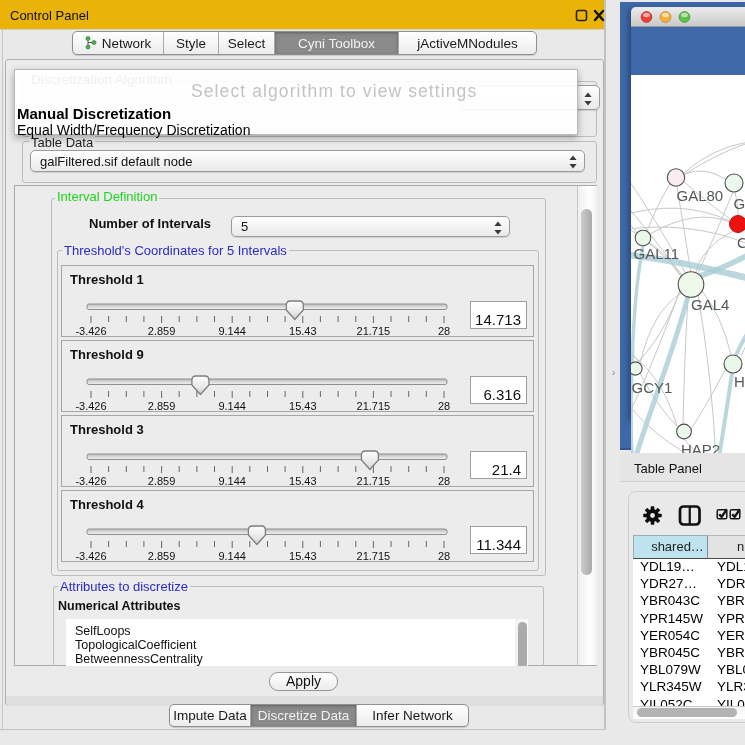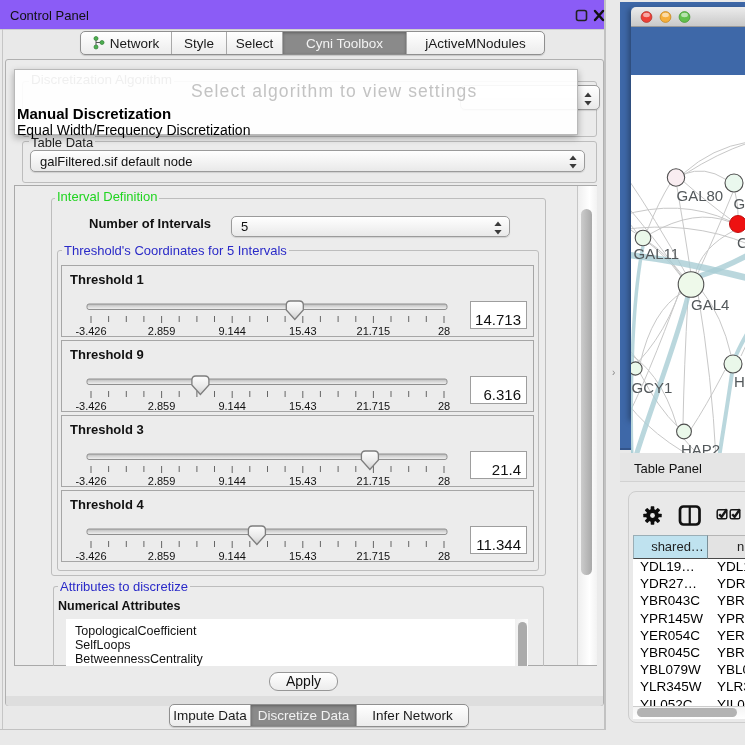--- a/index.html
+++ b/index.html
@@ -1,19 +1,19 @@
 <!DOCTYPE html>
 <html><head>
 <meta charset="utf-8">
 <style>
 html,body{margin:0;padding:0;}
 #app{position:relative;width:745px;height:745px;background:#e9e9e9;font-family:"Liberation Sans",sans-serif;overflow:hidden;}
 .abs{position:absolute;}
 
-#ltitle{left:0;top:0;width:606px;height:29px;background:#8b5cf6;border-bottom:1px solid #cfcfcf;}
+#ltitle{left:0;top:0;width:606px;height:29px;background:#eab308;border-bottom:1px solid #cfcfcf;}
 #ltitle .t{position:absolute;left:10px;top:8px;font-size:13px;color:#111;}
 #lwin-right{left:604px;top:0;width:2px;height:730px;background:#c2c2c2;}
 #lwin-bottom{left:0;top:729px;width:606px;height:1px;background:#c2c2c2;}
 
 #cpanel{left:5px;top:59px;width:599px;height:647px;border:1px solid #b0b0b0;border-radius:3px;background:#ebebeb;box-sizing:border-box;}
 
 .seg{position:absolute;display:flex;border:1px solid #8f8f8f;border-radius:5px;overflow:hidden;background:linear-gradient(#ffffff,#ececec);box-shadow:0 1px 1px rgba(0,0,0,0.15);}
 .seg div{font-size:13.5px;color:#1a1a1a;display:flex;align-items:center;justify-content:center;border-right:1px solid #a9a9a9;box-sizing:border-box;}
 .seg div:last-child{border-right:none;}
 .seg .sel{background:#8a8a8a;color:#f2f2f2;box-shadow:inset 0 1px 3px rgba(0,0,0,0.3);}
@@ -45,21 +45,21 @@
   <div class="abs" id="cpanel"></div>
   <div class="abs" id="lwin-right"></div>
   <div class="abs" style="left:2px;top:29px;width:1px;height:700px;background:#c6c6c6;"></div>
   <div class="abs" id="lwin-bottom"></div>
 
   <svg class="abs" style="left:575px;top:9px;" width="32" height="14" viewBox="0 0 32 14">
     <rect x="1.5" y="1.5" width="10" height="10" rx="2" fill="none" stroke="#222" stroke-width="1.6"></rect>
     <path d="M20 2 L28 11 M28 2 L20 11" stroke="#111" stroke-width="2.4" stroke-linecap="round"></path>
   </svg>
 
-  <div class="seg" style="left:80px;top:31px;height:22px;justify-content:center;">
+  <div class="seg" style="left:72px;top:31px;height:22px;justify-content:center;">
     <div style="width:91px;"><svg width="13" height="14" viewBox="0 0 13 14" style="margin-right:4px;">
           <circle cx="3" cy="2.5" r="2" fill="#4caf50" stroke="#2e7d32" stroke-width="0.7"></circle>
           <circle cx="9" cy="6.5" r="2" fill="#4caf50" stroke="#2e7d32" stroke-width="0.7"></circle>
           <circle cx="3" cy="11" r="2" fill="#4caf50" stroke="#2e7d32" stroke-width="0.7"></circle>
           <path d="M3 4.5 L3 9 M3 6.5 L7 6.5" stroke="#555" stroke-width="1" fill="none"></path>
         </svg>Network</div>
     <div style="width:55px;">Style</div>
     <div style="width:56px;">Select</div>
     <div class="sel" style="width:124px;">Cyni Toolbox</div>
     <div style="width:137px;">jActiveMNodules</div>
@@ -183,22 +183,22 @@
       <text x="241.8" y="42" font-size="11" text-anchor="middle" fill="#111" font-family="Liberation Sans">15.43</text>
       <text x="312.4" y="42" font-size="11" text-anchor="middle" fill="#111" font-family="Liberation Sans">21.715</text>
       <text x="383.0" y="42" font-size="11" text-anchor="middle" fill="#111" font-family="Liberation Sans">28</text>
       <path d="M187.4,17 L187.4,12 Q187.4,8 191.4,8 L200.4,8 Q204.4,8 204.4,12 L204.4,17 L195.9,26.5 Z" fill="url(#thm)" stroke="#7d7d7d" stroke-width="1.3"></path>
     </svg>
 
   <div class="grp" style="left:52.5px;top:586px;width:489px;height:79px;border-bottom:none;border-radius:3px 3px 0 0;"></div>
   <div class="grplabel" style="left:58px;top:578.5px;color:#2a2ac8;background:#ececec;">Attributes to discretize</div>
   <div class="abs" style="left:58px;top:599px;font-size:12.5px;font-weight:bold;color:#111;">Numerical Attributes</div>
   <div class="abs" id="numlist">
+    <div>SelfLoops</div>
     <div>TopologicalCoefficient</div>
-    <div>SelfLoops</div>
     <div>BetweennessCentrality</div>
   </div>
   <div class="abs" style="left:515px;top:619px;width:13px;height:47px;background:linear-gradient(90deg,#f0f0f0,#fdfdfd);"></div>
   <div class="abs" style="left:518px;top:622px;width:9px;height:44px;background:#ababab;border-radius:5px 5px 0 0;"></div>
 
   <div class="abs" style="left:269px;top:672px;width:67px;height:17px;border:1px solid #979797;border-radius:9px;background:linear-gradient(#ffffff,#ececec);text-align:center;font-size:14px;color:#111;line-height:17px;">Apply</div>
 
   <div class="abs" style="left:6px;top:696px;width:597px;height:10px;background:#dedede;border-radius:0 0 3px 3px;"></div>
 
   <div class="seg" style="left:169px;top:704px;height:21px;">

